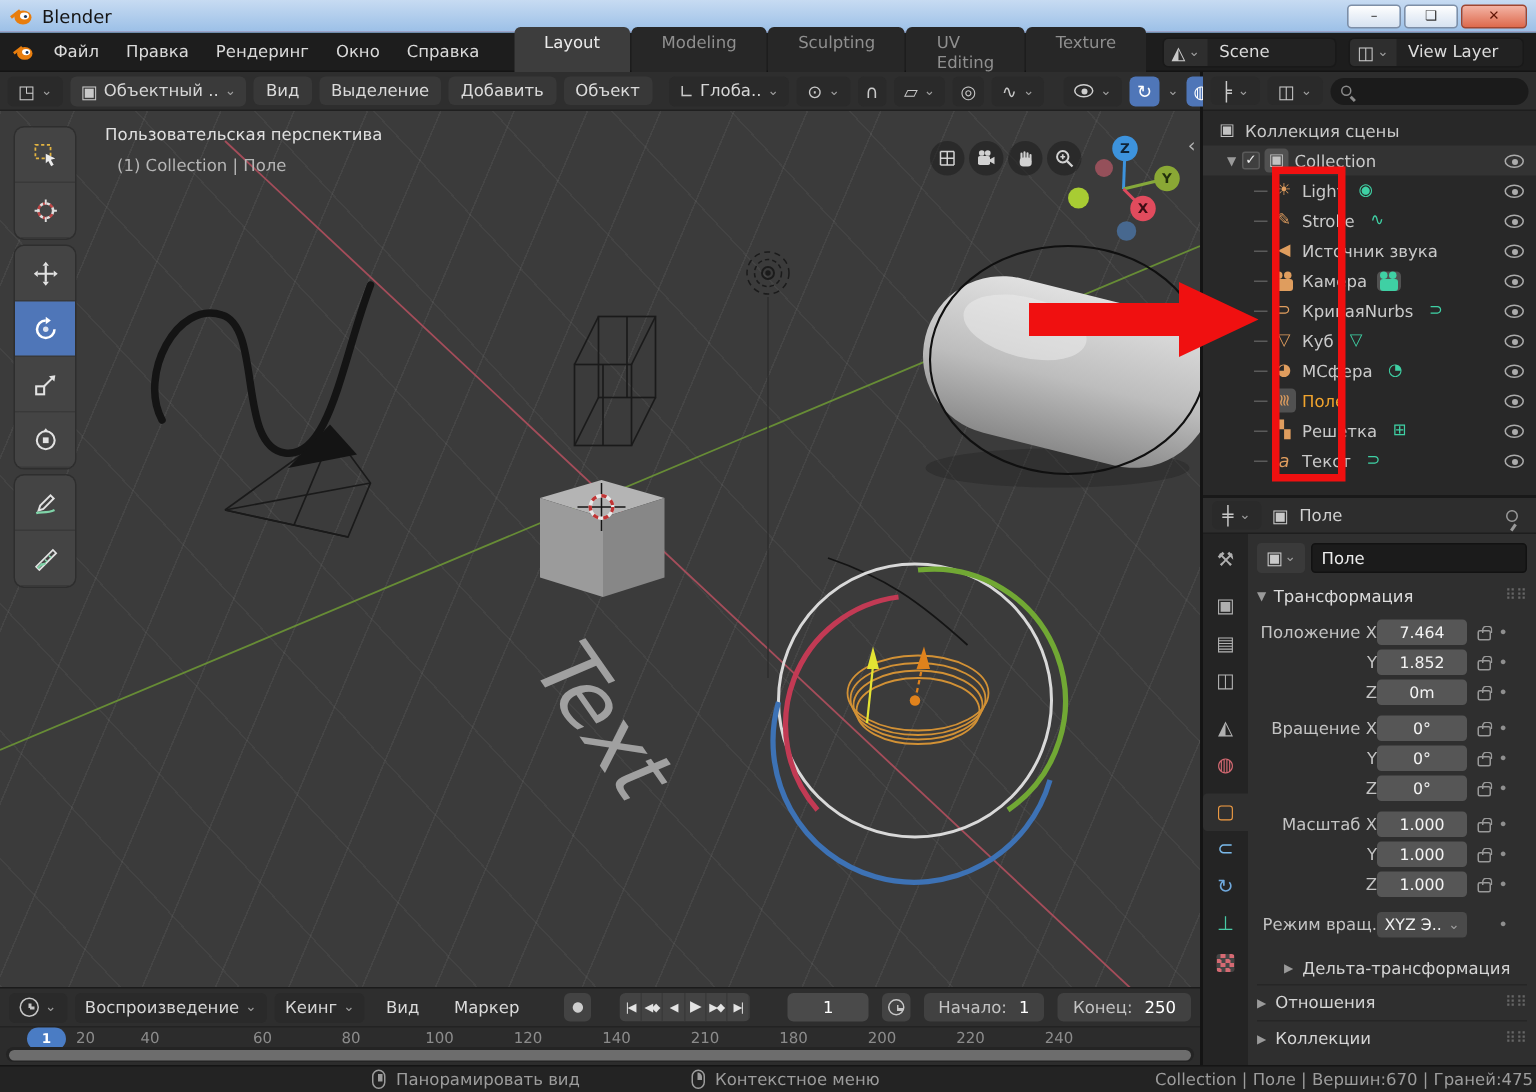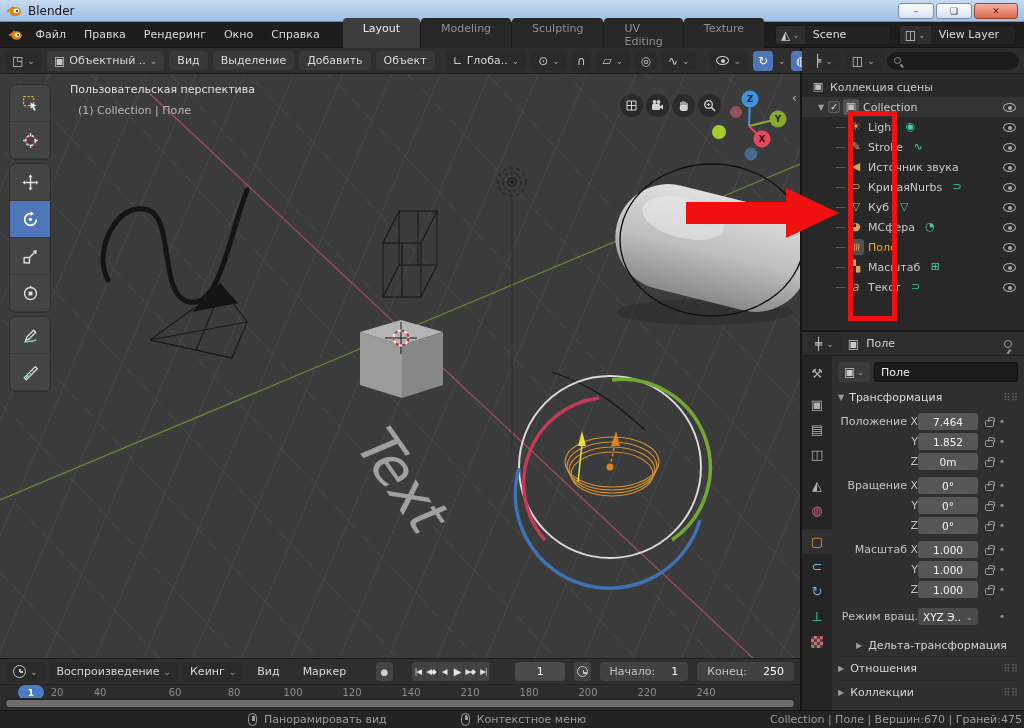--- a/index.html
+++ b/index.html
@@ -53,21 +53,21 @@
 .corner-btn{width:23px;height:23px;border-radius:50%;background:rgba(30,30,30,.55);display:flex;align-items:center;justify-content:center;color:#d2d2d2}
 .collapse-arrow{position:absolute;right:3px;top:16px;color:#b5b5b5;font-size:13px}
 .navgizmo{position:absolute;left:700px;top:12px}
 
 
 .tl-header{height:26px;background:#2e2e2e;border-top:1px solid #1b1b1b;display:flex;align-items:center;gap:5px;padding:0 6px}
 .pb-cluster{display:flex;border-radius:4px;overflow:hidden;margin-left:14px}
 .pb-btn{width:19px;height:19px;background:#434343;border-right:1px solid #3a3a3a;display:flex;align-items:center;justify-content:center;font-size:7.5px;color:#e3e3e3;letter-spacing:-1px}
 .rec-btn{width:24px;height:19px;background:#434343;border-radius:4px;display:flex;align-items:center;justify-content:center;color:#cdcdcd;font-size:9px;margin-left:16px}
 .frame-field{width:72px;height:19px;background:#4a4a4a;border-radius:4px;display:flex;align-items:center;justify-content:center;color:#fff;margin-left:20px}
-.range-field{height:19px;background:#414141;border-radius:4px;display:flex;align-items:center;justify-content:center;gap:16px;padding:0 10px;margin-left:4px}
+.range-field{height:19px;background:#414141;border-radius:4px;display:flex;align-items:center;justify-content:center;gap:8px;padding:0 10px;margin-left:4px}
 .range-field .lab{color:#c3c3c3}.range-field .v{color:#fff}
 .tl-ruler{height:26px;background:#2c2c2c;position:relative;border-top:1px solid #232323}
 .tick{position:absolute;top:2px;transform:translateX(-50%);color:#8b8b8b;font-size:10px}
 .frame-badge{position:absolute;left:18px;top:0;width:26px;height:15px;background:#4a7cc4;border-radius:8px;color:#fff;font-size:9px;font-weight:bold;display:flex;align-items:center;justify-content:center}
 .hscroll-track{position:absolute;left:4px;right:4px;bottom:2px;height:10px;background:#242424;border-radius:5px}
 .hscroll{position:absolute;left:2px;right:2px;top:1.5px;height:7px;background:#6d6d6d;border-radius:4px}
 
 
 .right-col{flex:1;display:flex;flex-direction:column;background:#282828}
 .ol-header{height:26px;background:#2d2d2d;display:flex;align-items:center;gap:5px;padding:0 5px;border-bottom:1px solid #1e1e1e}
@@ -564,20 +564,31 @@
           <span class="eye"></span>
         </div>
         <div class="ol-row">
           <span class="dash"></span>
           <span class="oicon orange">◀</span>
           <span class="ol-label">Источник звука</span>
           <span class="eye"></span>
         </div>
         <div class="ol-row">
           <span class="dash"></span>
+          <span class="cam-wrap orange">
+              <span class="cam-icon"></span>
+            </span>
+          <span class="ol-label">Камера</span>
+          <span class="cam-wrap green ol-data icon-boxed">
+              <span class="cam-icon"></span>
+            </span>
+          <span class="eye"></span>
+        </div>
+        <div class="ol-row">
+          <span class="dash"></span>
           <span class="oicon orange">⊃</span>
           <span class="ol-label">КриваяNurbs</span>
           <span class="oicon green ol-data">⊃</span>
           <span class="eye"></span>
         </div>
         <div class="ol-row">
           <span class="dash"></span>
           <span class="oicon orange">▽</span>
           <span class="ol-label">Куб</span>
           <span class="oicon green ol-data">▽</span>
@@ -592,21 +603,21 @@
         </div>
         <div class="ol-row">
           <span class="dash"></span>
           <span class="oicon orange icon-boxed"><span class="rot90">≋</span></span>
           <span class="ol-label sel">Поле</span>
           <span class="eye"></span>
         </div>
         <div class="ol-row">
           <span class="dash"></span>
           <span class="oicon orange">▚</span>
-          <span class="ol-label">Масштаб</span>
+          <span class="ol-label">Решётка</span>
           <span class="oicon green ol-data">⊞</span>
           <span class="eye"></span>
         </div>
         <div class="ol-row">
           <span class="dash"></span>
           <span class="oicon orange" style="font-style:italic;font-size:12px">a</span>
           <span class="ol-label">Текст</span>
           <span class="oicon green ol-data">⊃</span>
           <span class="eye"></span>
         </div>

